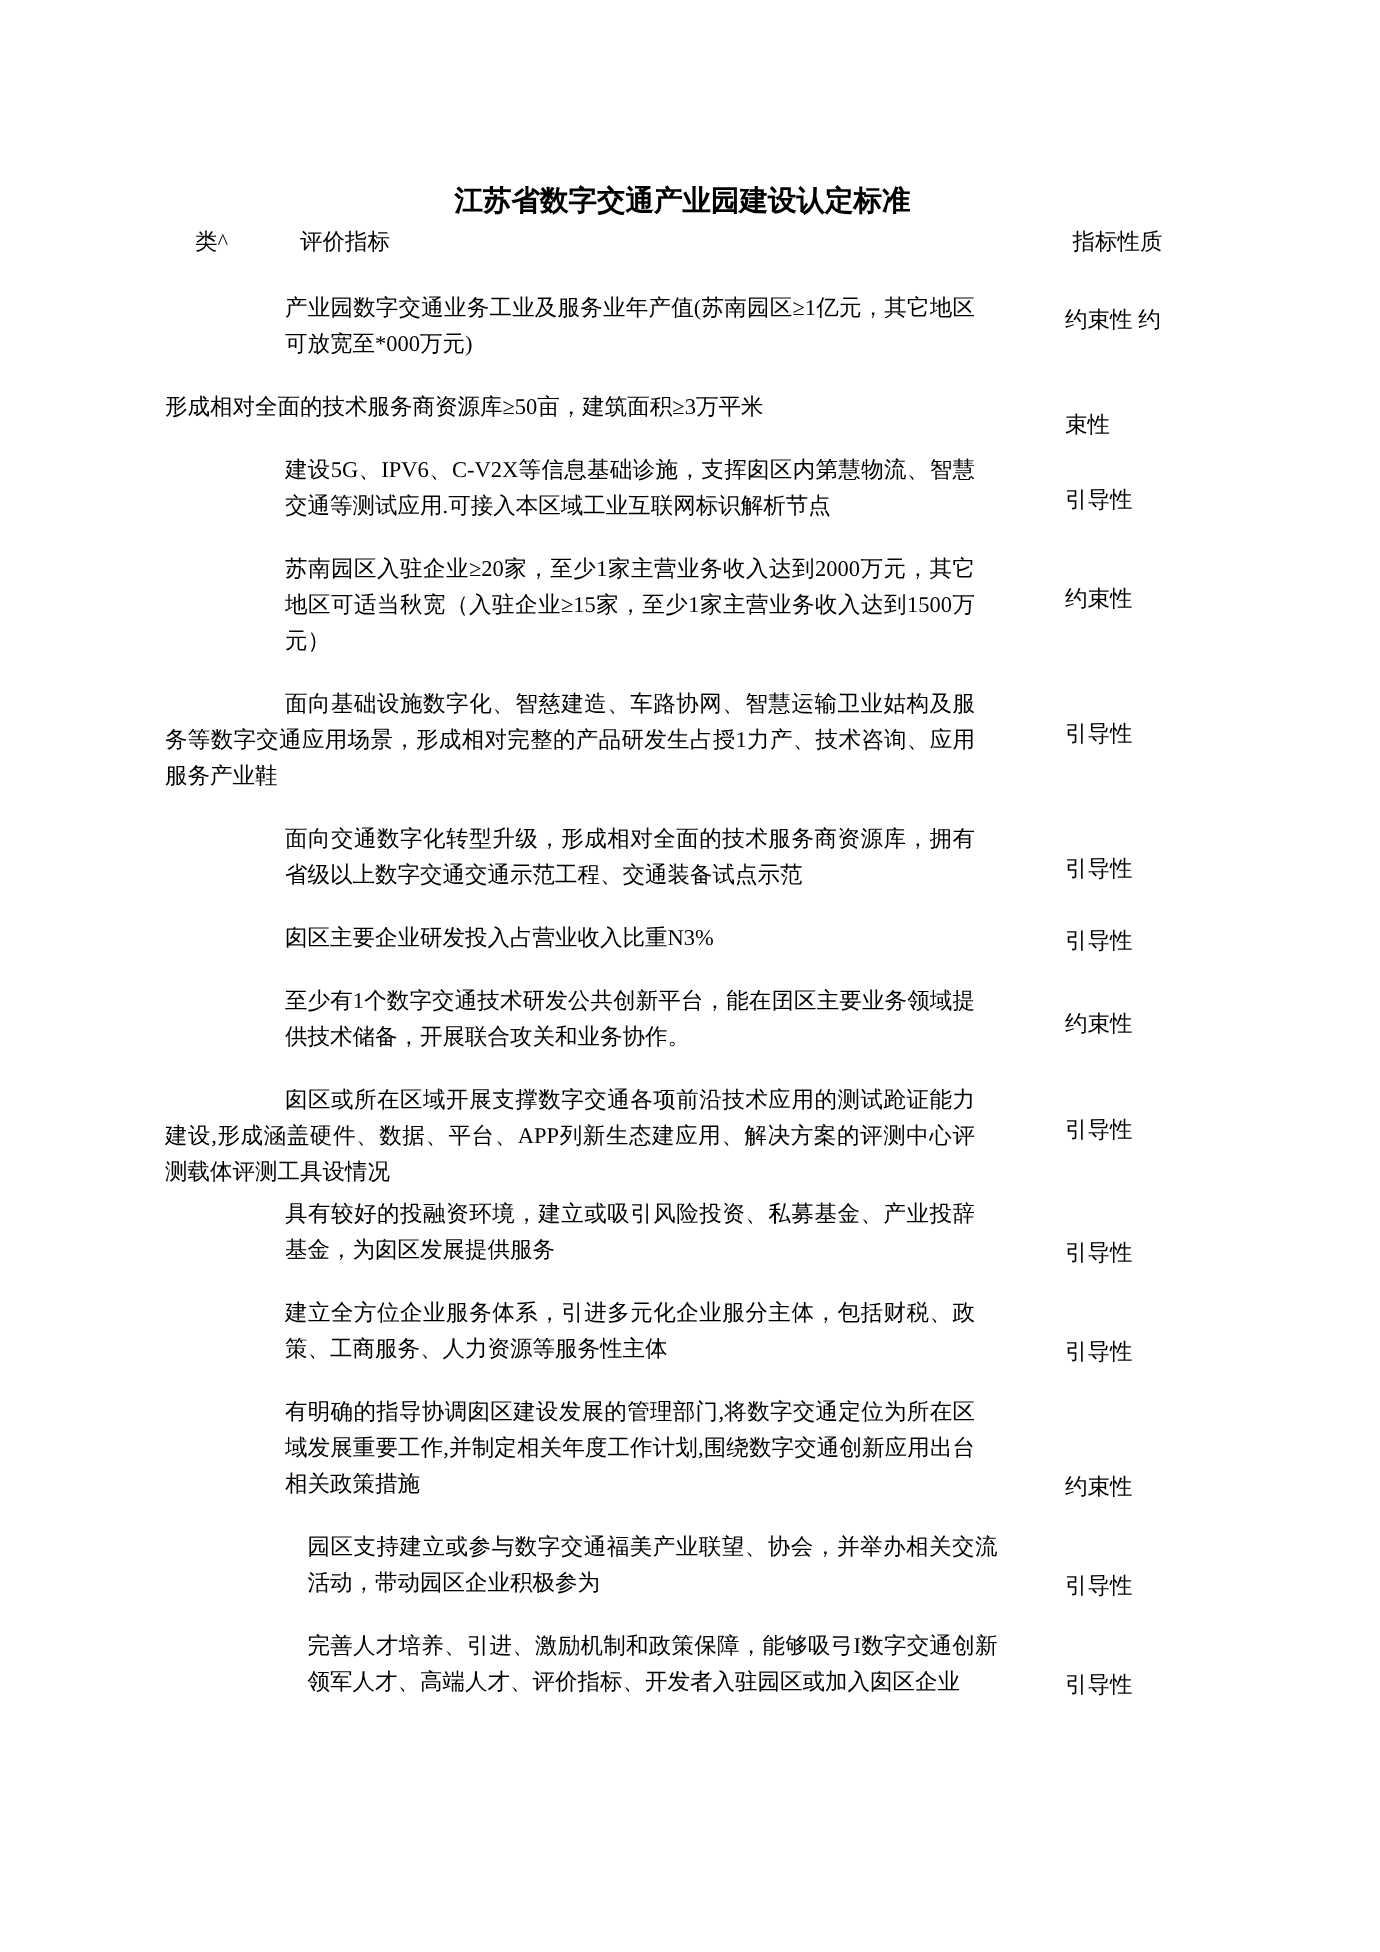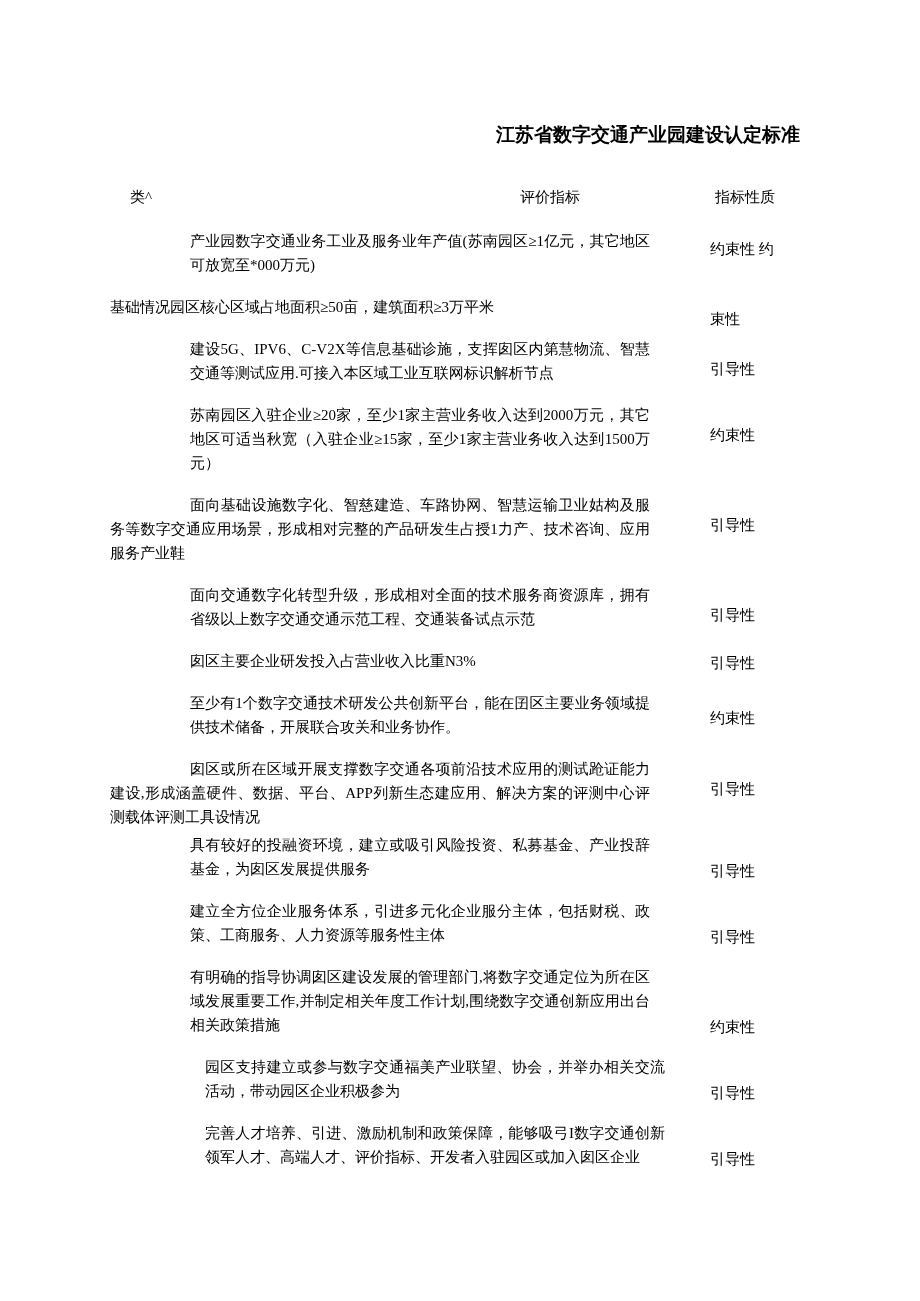--- a/index.html
+++ b/index.html
@@ -6,33 +6,32 @@
     body {
       font-family: "SimSun", "宋体", serif;
       font-size: 15px;
       line-height: 1.6;
       color: #000;
       background: #fff;
       width: 920px;
       padding: 120px 110px 60px 110px;
     }
     .title {
-      text-align: right;
+      text-align: center;
       font-size: 19px;
       font-weight: bold;
-      margin-bottom: 35px;
       padding-right: 10px;
     }
     .header-row {
       display: flex;
       margin-bottom: 20px;
       padding: 0 20px;
     }
     .col-cat { width: 70px; flex-shrink: 0; }
-    .col-ind { flex: 1; text-align: right; padding-right: 120px; }
+    .col-ind { flex: 1; text-align: left; padding-right: 120px; }
     .col-nat { width: 90px; flex-shrink: 0; text-align: center; }
     .row {
       display: flex;
       position: relative;
       margin-bottom: 18px;
       align-items: flex-end;
     }
     .indicator {
       margin-left: 80px;
       width: 460px;
@@ -70,21 +69,21 @@
   <div class="col-ind">评价指标</div>
   <div class="col-nat">指标性质</div>
 </div>
 
 <div id="rows-container">
     <div class="row">
       <div class="indicator">产业园数字交通业务工业及服务业年产值(苏南园区≥1亿元，其它地区可放宽至*000万元)</div>
       <div class="nature nature-split1">约束性 约</div>
     </div>
     <div class="row">
-      <div class="indicator-full">基础情况园区核心区域占地面积≥50亩，建筑面积≥3万平米</div>
+      <div class="indicator-full">形成相对全面的技术服务商资源库≥50亩，建筑面积≥3万平米</div>
       <div class="nature nature-split2">束性</div>
     </div>
     <div class="row">
       <div class="indicator">建设5G、IPV6、C-V2X等信息基础诊施，支挥囱区内第慧物流、智慧交通等测试应用.可接入本区域工业互联网标识解析节点</div>
       <div class="nature nature-mid">引导性</div>
     </div>
     <div class="row">
       <div class="indicator">苏南园区入驻企业≥20家，至少1家主营业务收入达到2000万元，其它地区可适当秋宽（入驻企业≥15家，至少1家主营业务收入达到1500万元）</div>
       <div class="nature nature-mid">约束性</div>
     </div>

